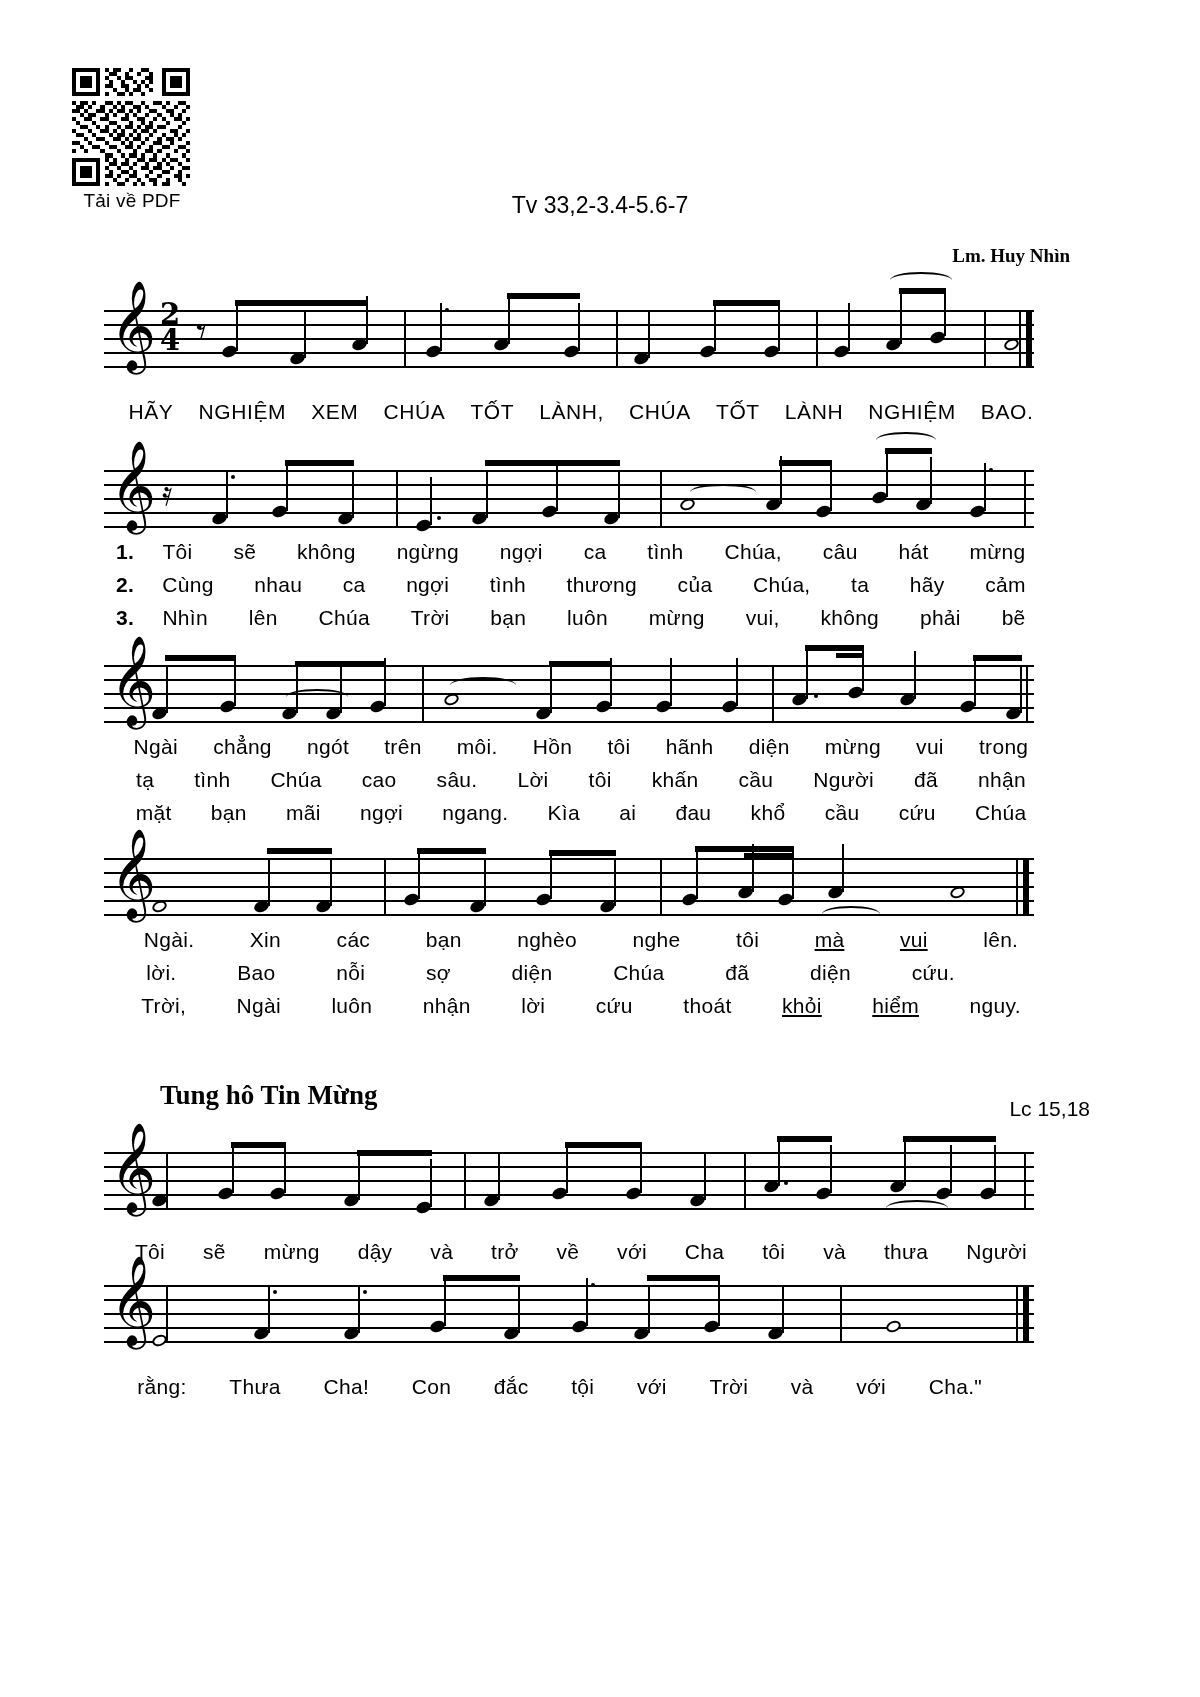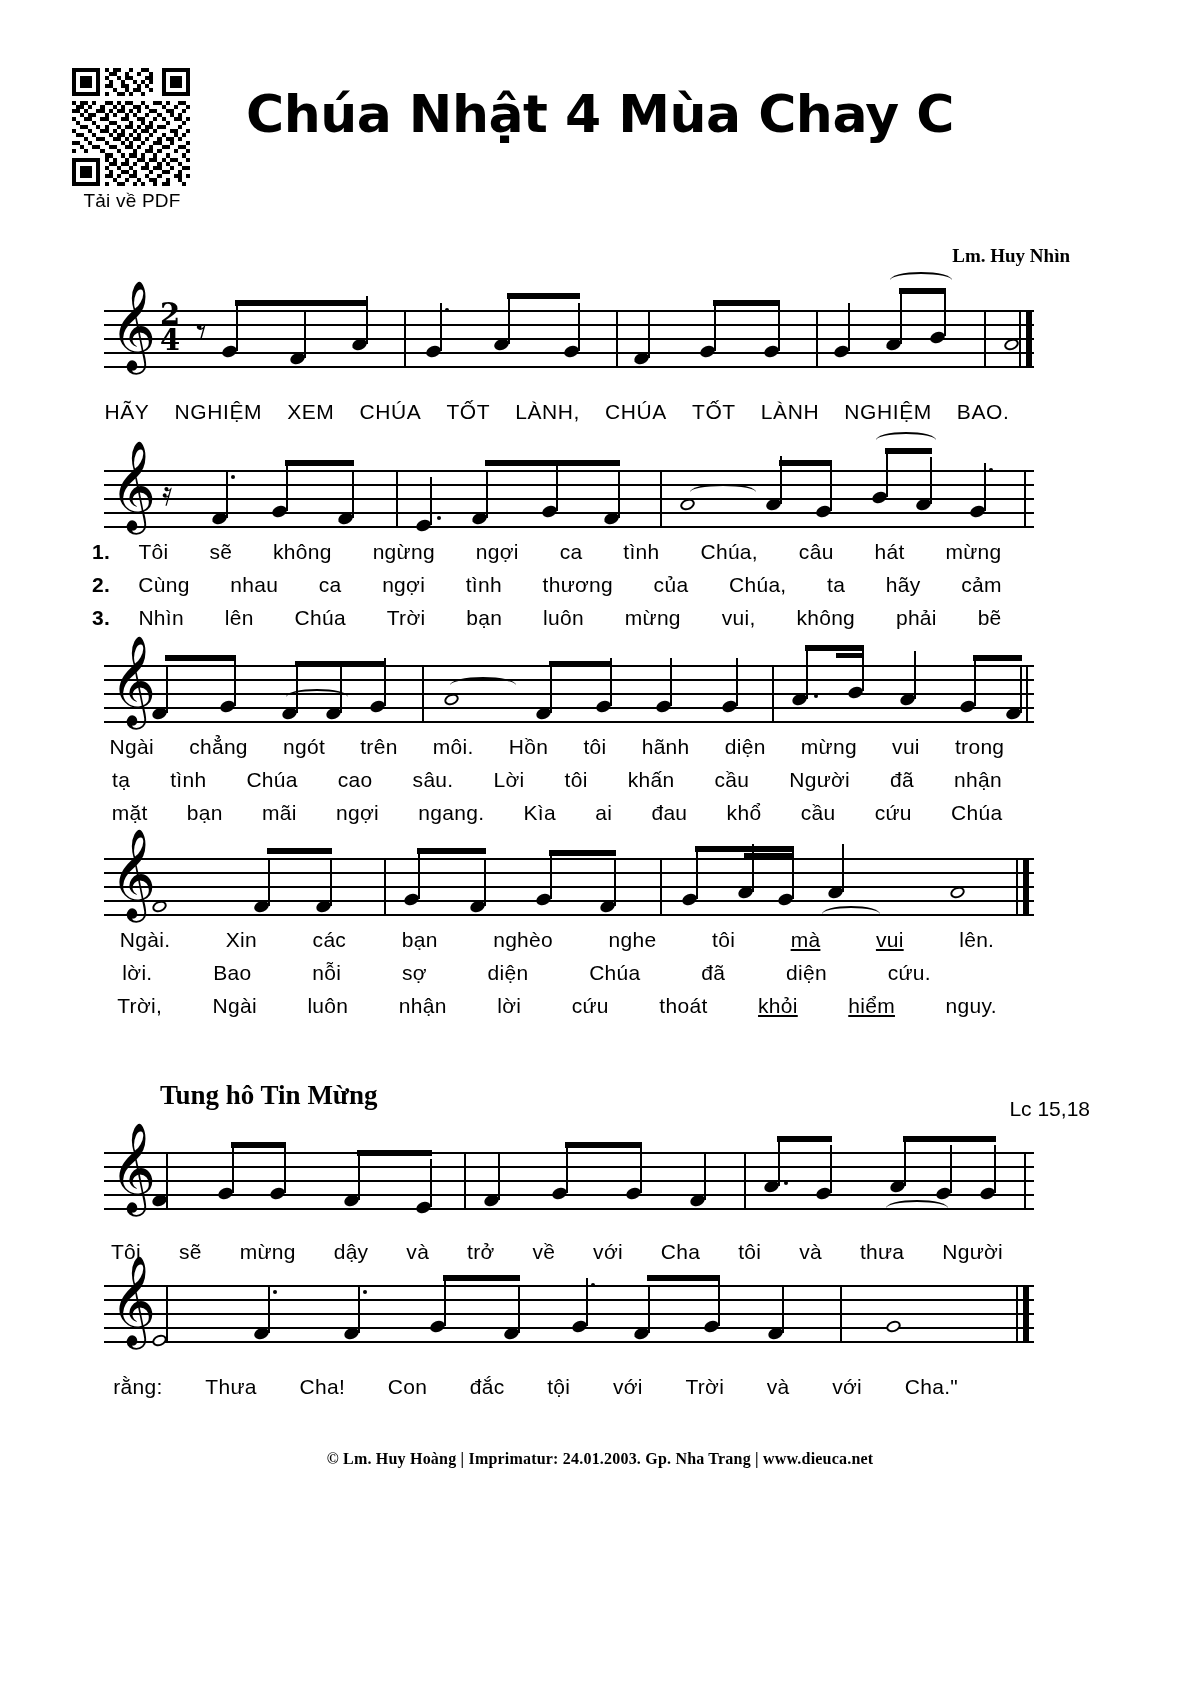--- a/index.html
+++ b/index.html
@@ -185,21 +185,21 @@
     position: absolute;
     border-top: 2.2px solid #000;
     border-radius: 50%;
     height: 14px;
     width: 60px;
   }
 
   
   .lyrics {
     position: absolute;
-    left: 92px;
+    left: 116px;
     width: 930px;
     font-size: 21px;
     letter-spacing: 0.3px;
   }
   .lyric-row {
     display: flex;
     justify-content: space-between;
     margin-bottom: 9px;
     white-space: nowrap;
   }
@@ -471,21 +471,21 @@
           <rect x="15" y="28" width="1" height="1"></rect>
           <rect x="17" y="28" width="1" height="1"></rect>
           <rect x="20" y="28" width="1" height="1"></rect>
           <rect x="22" y="28" width="2" height="1"></rect>
           <rect x="27" y="28" width="1" height="1"></rect>
       </g>
     </svg>
     <div class="qr-caption">Tải về PDF</div>
   </div>
 
-  <div class="title">Chúa Nhật 4 Mùa Chay C</div>
+  <div class="subtitle">Tv 33,2-3.4-5.6-7</div>
   <div class="composer">Lm. Huy Nhìn</div>
 
   <div class="system" style="top:310px;">
     <div class="staff">
       <div class="line"></div>
         <div class="line"></div>
         <div class="line"></div>
         <div class="line"></div>
         <div class="line"></div>
       <div class="clef">𝄞</div>
@@ -960,15 +960,14 @@
       <span class="syl">tội</span>
       <span class="syl">với</span>
       <span class="syl">Trời</span>
       <span class="syl">và</span>
       <span class="syl">với</span>
       <span class="syl">Cha."</span>
       <span class="syl"></span>
     </div>
   </div>
 
-  <div class="footer">© Lm. Huy Hoàng | Imprimatur: 24.01.2003. Gp. Nha Trang | www.dieuca.net</div>
 
 </div>
 
 </body></html>

